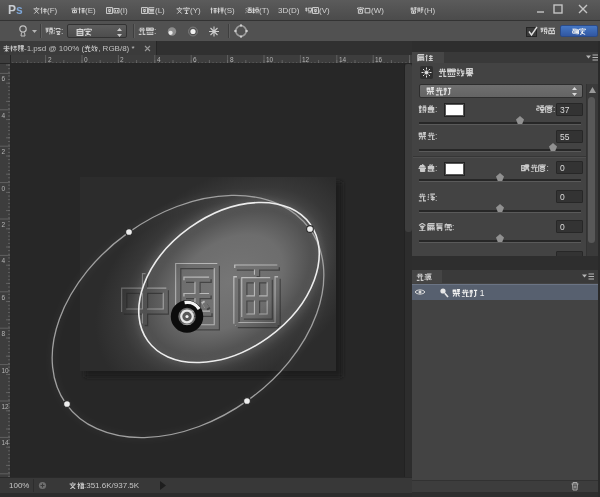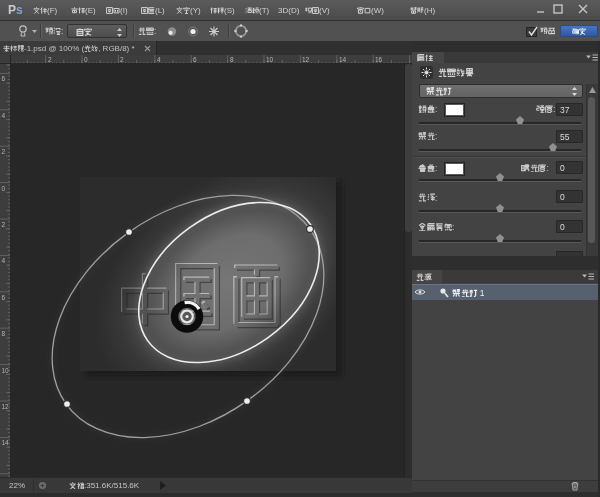--- a/index.html
+++ b/index.html
@@ -306,34 +306,34 @@
  </g>
  <g fill="none">
   <circle cx="176" cy="252.5" r="12.5" stroke="#0c0c0c" stroke-width="7.5"></circle>
   <path d="M 173.6 238.6 A 14.3 14.3 0 0 1 188.2 245.0" stroke="#f2f2f2" stroke-width="3.4"></path>
   <circle cx="176" cy="252.5" r="5.8" stroke="#e6e6e6" stroke-width="2.2" fill="#585858"></circle>
   <circle cx="176" cy="252.5" r="1.6" fill="#f0f0f0" stroke="none"></circle>
  </g>
 </svg>
 
 <div class="abs" style="left:0;top:477px;width:412px;height:16px;background:#383838;border-top:1px solid #2a2a2a;box-sizing:border-box"></div>
-<div class="lbl" style="left:9px;top:481px;font-size:8px;color:#c6c6c6">22%</div>
+<div class="lbl" style="left:9px;top:481px;font-size:8px;color:#c6c6c6">100%</div>
 <div class="abs" style="left:33px;top:479px;width:1px;height:13px;background:#2d2d2d"></div>
 <svg class="abs" style="left:38px;top:481px" width="9" height="9" viewBox="0 0 9 9">
     <circle cx="4.5" cy="4.5" r="3.6" fill="#6e6e6e"></circle>
     <path d="M2.5 4.5h4M4.5 2.5v4" stroke="#3a3a3a" stroke-width="1"></path>
   </svg>
 <div class="lbl" style="left:69px;top:481px;font-size:8px;color:#c6c6c6">
     <svg width="7.5" height="7.5" viewBox="0 0 100 100" style="vertical-align:-1px">
       <path d="M50 4V18 M8 26H92 M76 34L18 94 M24 34L82 94" stroke="#c6c6c6" stroke-width="14" fill="none"></path>
     </svg>
     <svg width="7.5" height="7.5" viewBox="0 0 100 100" style="vertical-align:-1px">
       <path d="M22 8V92 M6 32H40 M10 62L36 46 M56 10L50 26 M70 6V26 M90 10L94 26 M50 34H94 M54 50H90V90H54Z M54 70H90" stroke="#c6c6c6" stroke-width="14" fill="none"></path>
     </svg>
-    <span>:351.6K/515.6K</span>
+    <span>:351.6K/937.5K</span>
   </div>
 <svg class="abs" style="left:159px;top:481px" width="7" height="9" viewBox="0 0 7 9">
     <path d="M1 0L7 4.5L1 9z" fill="#1e1e1e"></path>
   </svg>
 <div class="abs" style="left:0;top:493px;width:412px;height:4px;background:#2c2c2c"></div>
 
 <div class="abs" style="left:412px;top:41px;width:188px;height:456px;background:#434343"></div>
 <div class="abs" style="left:412px;top:41px;width:188px;height:11px;background:#2e2e2e"></div>
 <div class="abs" style="left:412px;top:52px;width:188px;height:11px;background:#393939"></div>
 <div class="abs" style="left:412px;top:52px;width:32px;height:11px;background:#464646"></div>

